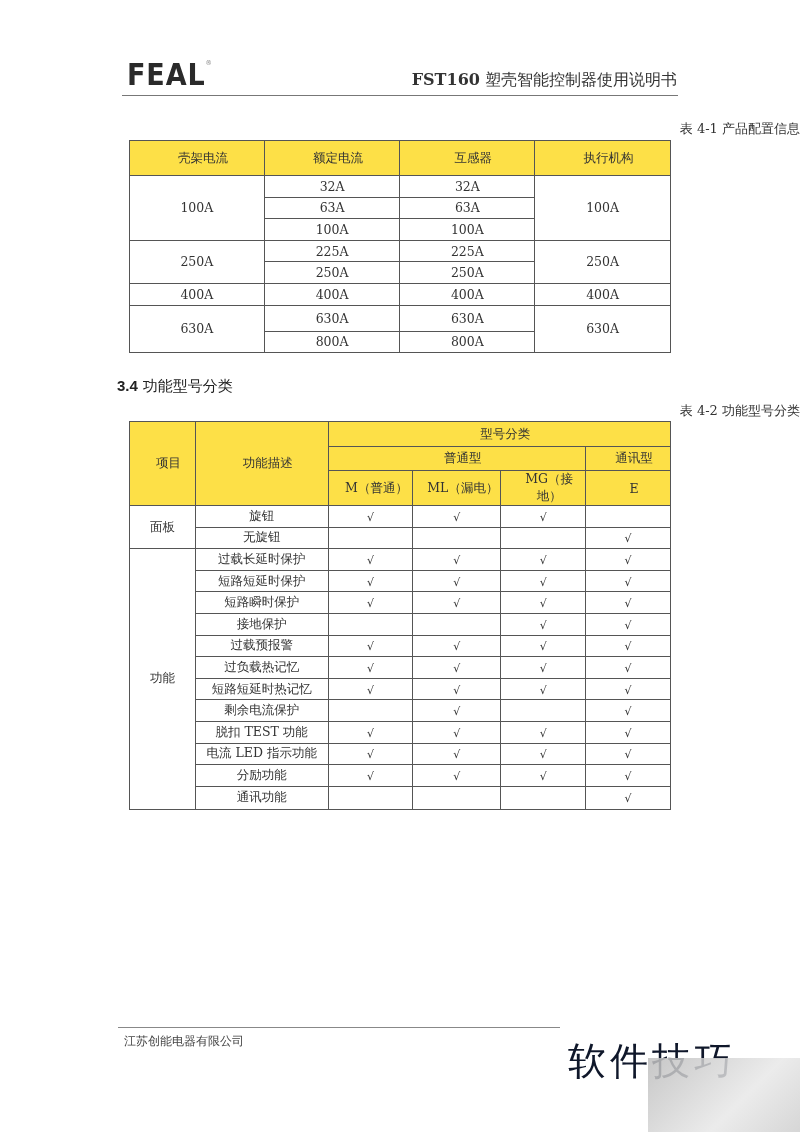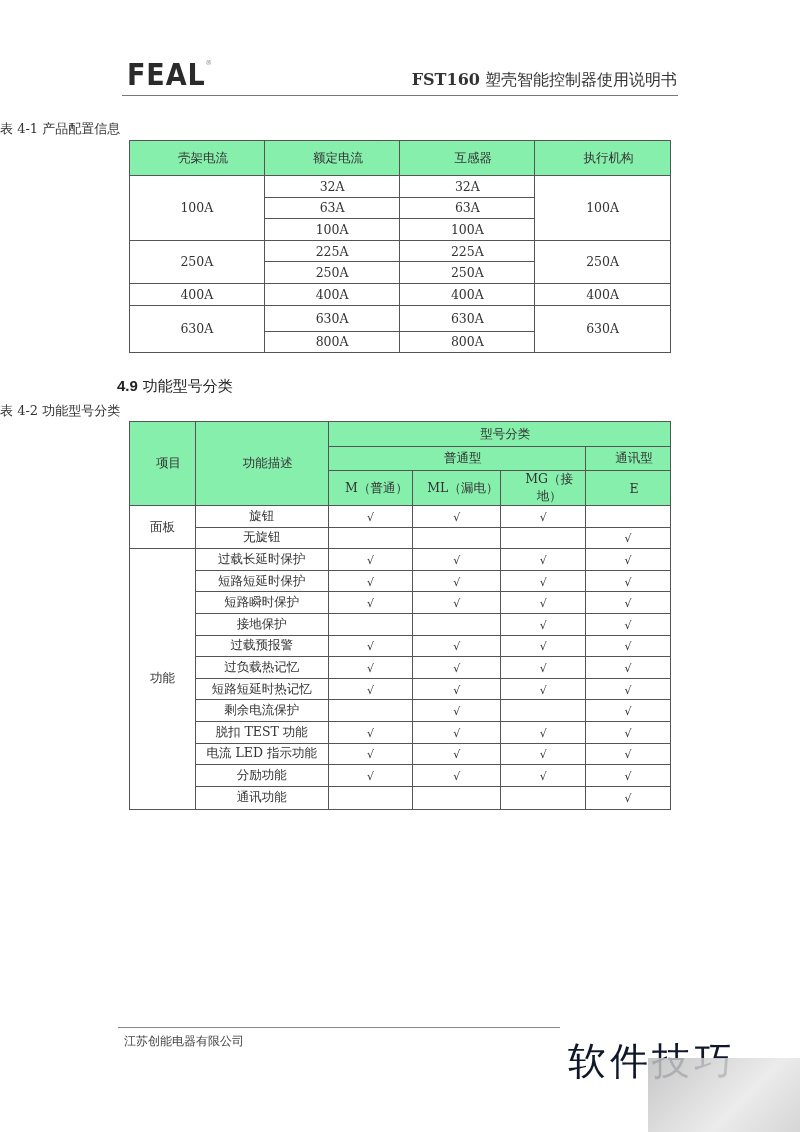--- a/index.html
+++ b/index.html
@@ -4,24 +4,24 @@
 <style>
   html, body { margin:0; padding:0; background:#fff; }
   body { width:800px; height:1132px; position:relative; overflow:hidden;
          font-family:"DejaVu Serif","Liberation Serif",serif; color:#333; }
   .logo { position:absolute; left:127px; top:57px; font-family:"DejaVu Sans","Liberation Sans",sans-serif;
           font-weight:bold; font-size:30px; letter-spacing:1px; color:#2a2a2a; transform:scaleX(0.9); transform-origin:left; }
   .logo sup { font-size:7px; font-weight:normal; color:#888; vertical-align:top; position:relative; top:2px; }
   .doc-title { position:absolute; right:123px; top:70px; font-size:16px; color:#333; }
   .doc-title b { font-weight:bold; }
   .header-rule { position:absolute; left:122px; top:95px; width:556px; height:1px; background:#777; }
-  .caption { position:absolute; left:0; width:800px; text-align:left; font-size:13px; color:#333; }
+  .caption { position:absolute; left:0; width:800px; text-align:right; font-size:13px; color:#333; }
   table.t { position:absolute; left:129px; border-collapse:collapse; font-size:12.5px; color:#333; }
   table.t td, table.t th { border:1px solid #555; text-align:center; padding:0; font-weight:normal; }
-  table.t th { background:#86efac;padding-left:12px; }
+  table.t th { background:#fde047;padding-left:12px; }
   .section { position:absolute; left:117px; top:377px; font-size:15px; color:#222; }
   .section b { font-family:"Liberation Sans",sans-serif; }
   .footer-rule { position:absolute; left:118px; top:1027px; width:442px; height:1px; background:#888; }
   .footer { position:absolute; left:124px; top:1033px; font-size:12px; color:#444; }
   .watermark { position:absolute; left:568px; top:1036px; font-size:38px; color:#0f172a;
                font-family:"DejaVu Sans",sans-serif; letter-spacing:4px; }
   .wm-blur { position:absolute; left:648px; top:1058px; width:152px; height:74px;
              background:linear-gradient(135deg,#bdbdbd,#e8e8e8 60%,#cfcfcf); opacity:0.85; }
   .chk { font-family:"DejaVu Sans",sans-serif; font-size:11px; }
 </style>
@@ -85,21 +85,21 @@
         <td>630A</td>
         <td rowspan="2">630A</td>
       </tr>
       <tr style="height: 21.6px;">
         <td>800A</td>
         <td>800A</td>
       </tr>
     </tbody>
 </table>
 
-<div class="section"><b>4.9</b><span> 功能型号分类</span></div>
+<div class="section"><b>3.4</b><span> 功能型号分类</span></div>
 
 <div class="caption" style="top:402px;">表 4-2  功能型号分类</div>
 <table class="t" id="t2" style="top:421px; width:542px;">
   <colgroup>
       <col style="width:66px">
       <col style="width:133px">
       <col style="width:85px">
       <col style="width:88px">
       <col style="width:85px">
       <col style="width:85px">

